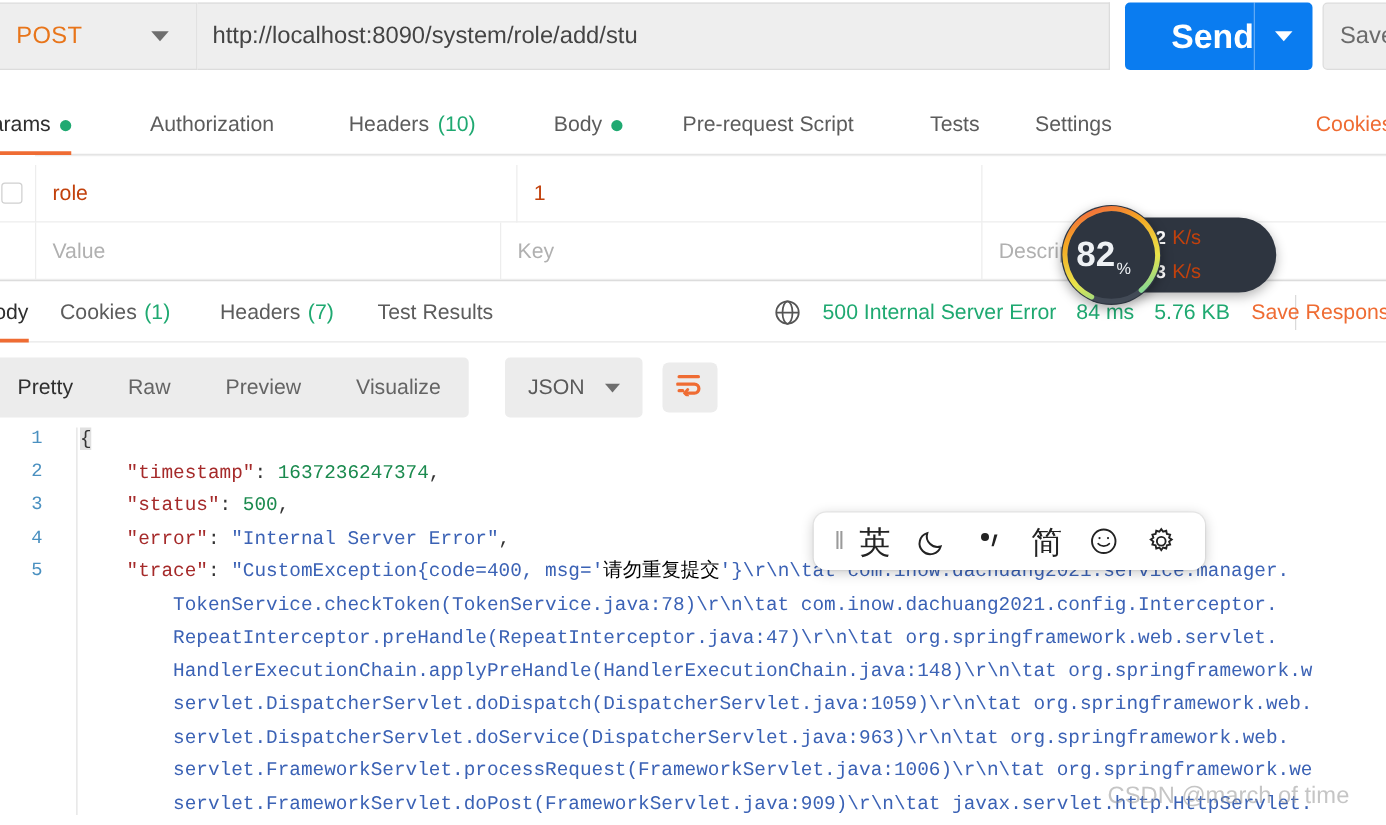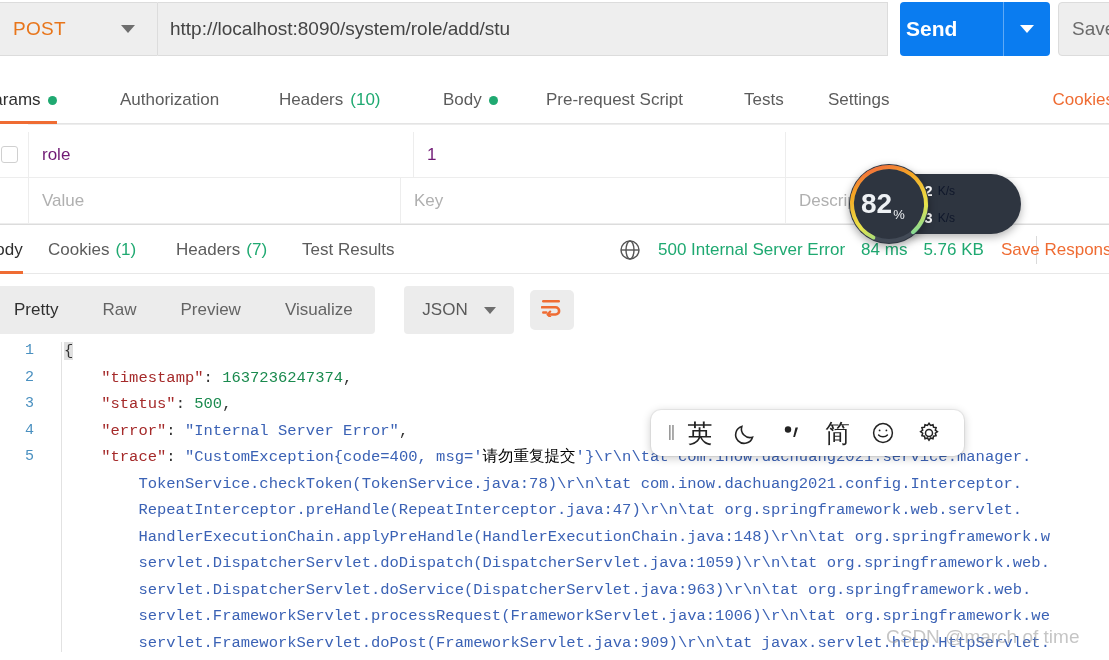--- a/index.html
+++ b/index.html
@@ -39,21 +39,21 @@
   }
   .url-text {
     color: #444; font-size: 19px; padding-left: 12px; white-space: nowrap;
   }
   .send-btn {
     position: absolute; left: 900px; top: 2px; width: 150px; height: 54px;
     background: #0a7cf0; border-radius: 4px;
     display: flex; align-items: center;
   }
   .send-label {
-    color: #fff; font-size: 21px; font-weight: bold; flex: 1; text-align: left;
+    color: #fff; font-size: 27px; font-weight: bold; flex: 1; text-align: right;
     padding-left: 6px;
   }
   .send-div {
     width: 1px; height: 54px; background: rgba(255,255,255,.35);
   }
   .send-caret-wrap { width: 46px; display: flex; align-items: center; justify-content: center; }
   .send-caret {
     width: 0; height: 0;
     border-left: 7px solid transparent; border-right: 7px solid transparent;
     border-top: 8px solid #ffffff;
@@ -105,21 +105,21 @@
   .prow.r1 { top: 8px; }
   .prow.r2 { top: 54px; }
   .pcheck-cell { width: 28px; height: 46px; display: flex; align-items: center; justify-content: center; }
   .pcheckbox {
     width: 17px; height: 17px; border: 1px solid #d0d0d0; border-radius: 3px;
     background: #fff; margin-left: -10px;
   }
   .pcell {
     height: 46px; display: flex; align-items: center;
     border-left: 1px solid #ededed; padding-left: 13px;
-    font-size: 17px; color: #701a75;
+    font-size: 17px; color: #c2410c;
   }
   .pcell.ph { color: #b0b0b0; }
   .pcell.key { width: 385px; }
   .pcell.val { width: 372px; }
   .pcell.desc { width: 324px; }
   .pbottom-line { position: absolute; left: 0; top: 100px; width: 1109px; height: 1px; background: #dcdcdc; }
 
   
   .resp-tabs {
     position: absolute; left: 0; top: 226px; width: 1109px; height: 48px;
@@ -245,21 +245,21 @@
   .net-row {
     position: absolute; left: 48px; width: 86px; height: 27px;
     display: flex; align-items: center; gap: 5px;
     font-size: 15px; font-weight: bold; color: #ffffff;
   }
   .net-row.up { top: 9px; }
   .net-row.down { top: 36px; }
   .arr { font-size: 14px; line-height: 1; }
   .arr.up { color: #5aa9e6; }
   .arr.down { color: #4fcf72; }
-  .net-unit { font-size: 12px; color: #0f172a; font-weight: normal; }
+  .net-unit { font-size: 16px; color: #c2410c; font-weight: normal; }
   .gauge {
     position: absolute; left: 0; top: 0; width: 88px; height: 88px;
     margin-top: -8px;
   }
   .gauge-circle {
     position: absolute; left: 4px; top: 4px; width: 80px; height: 80px;
     background: #2e3540; border-radius: 50%;
     box-shadow: 0 3px 9px rgba(0,0,0,.35);
   }
   .gauge-pct {

